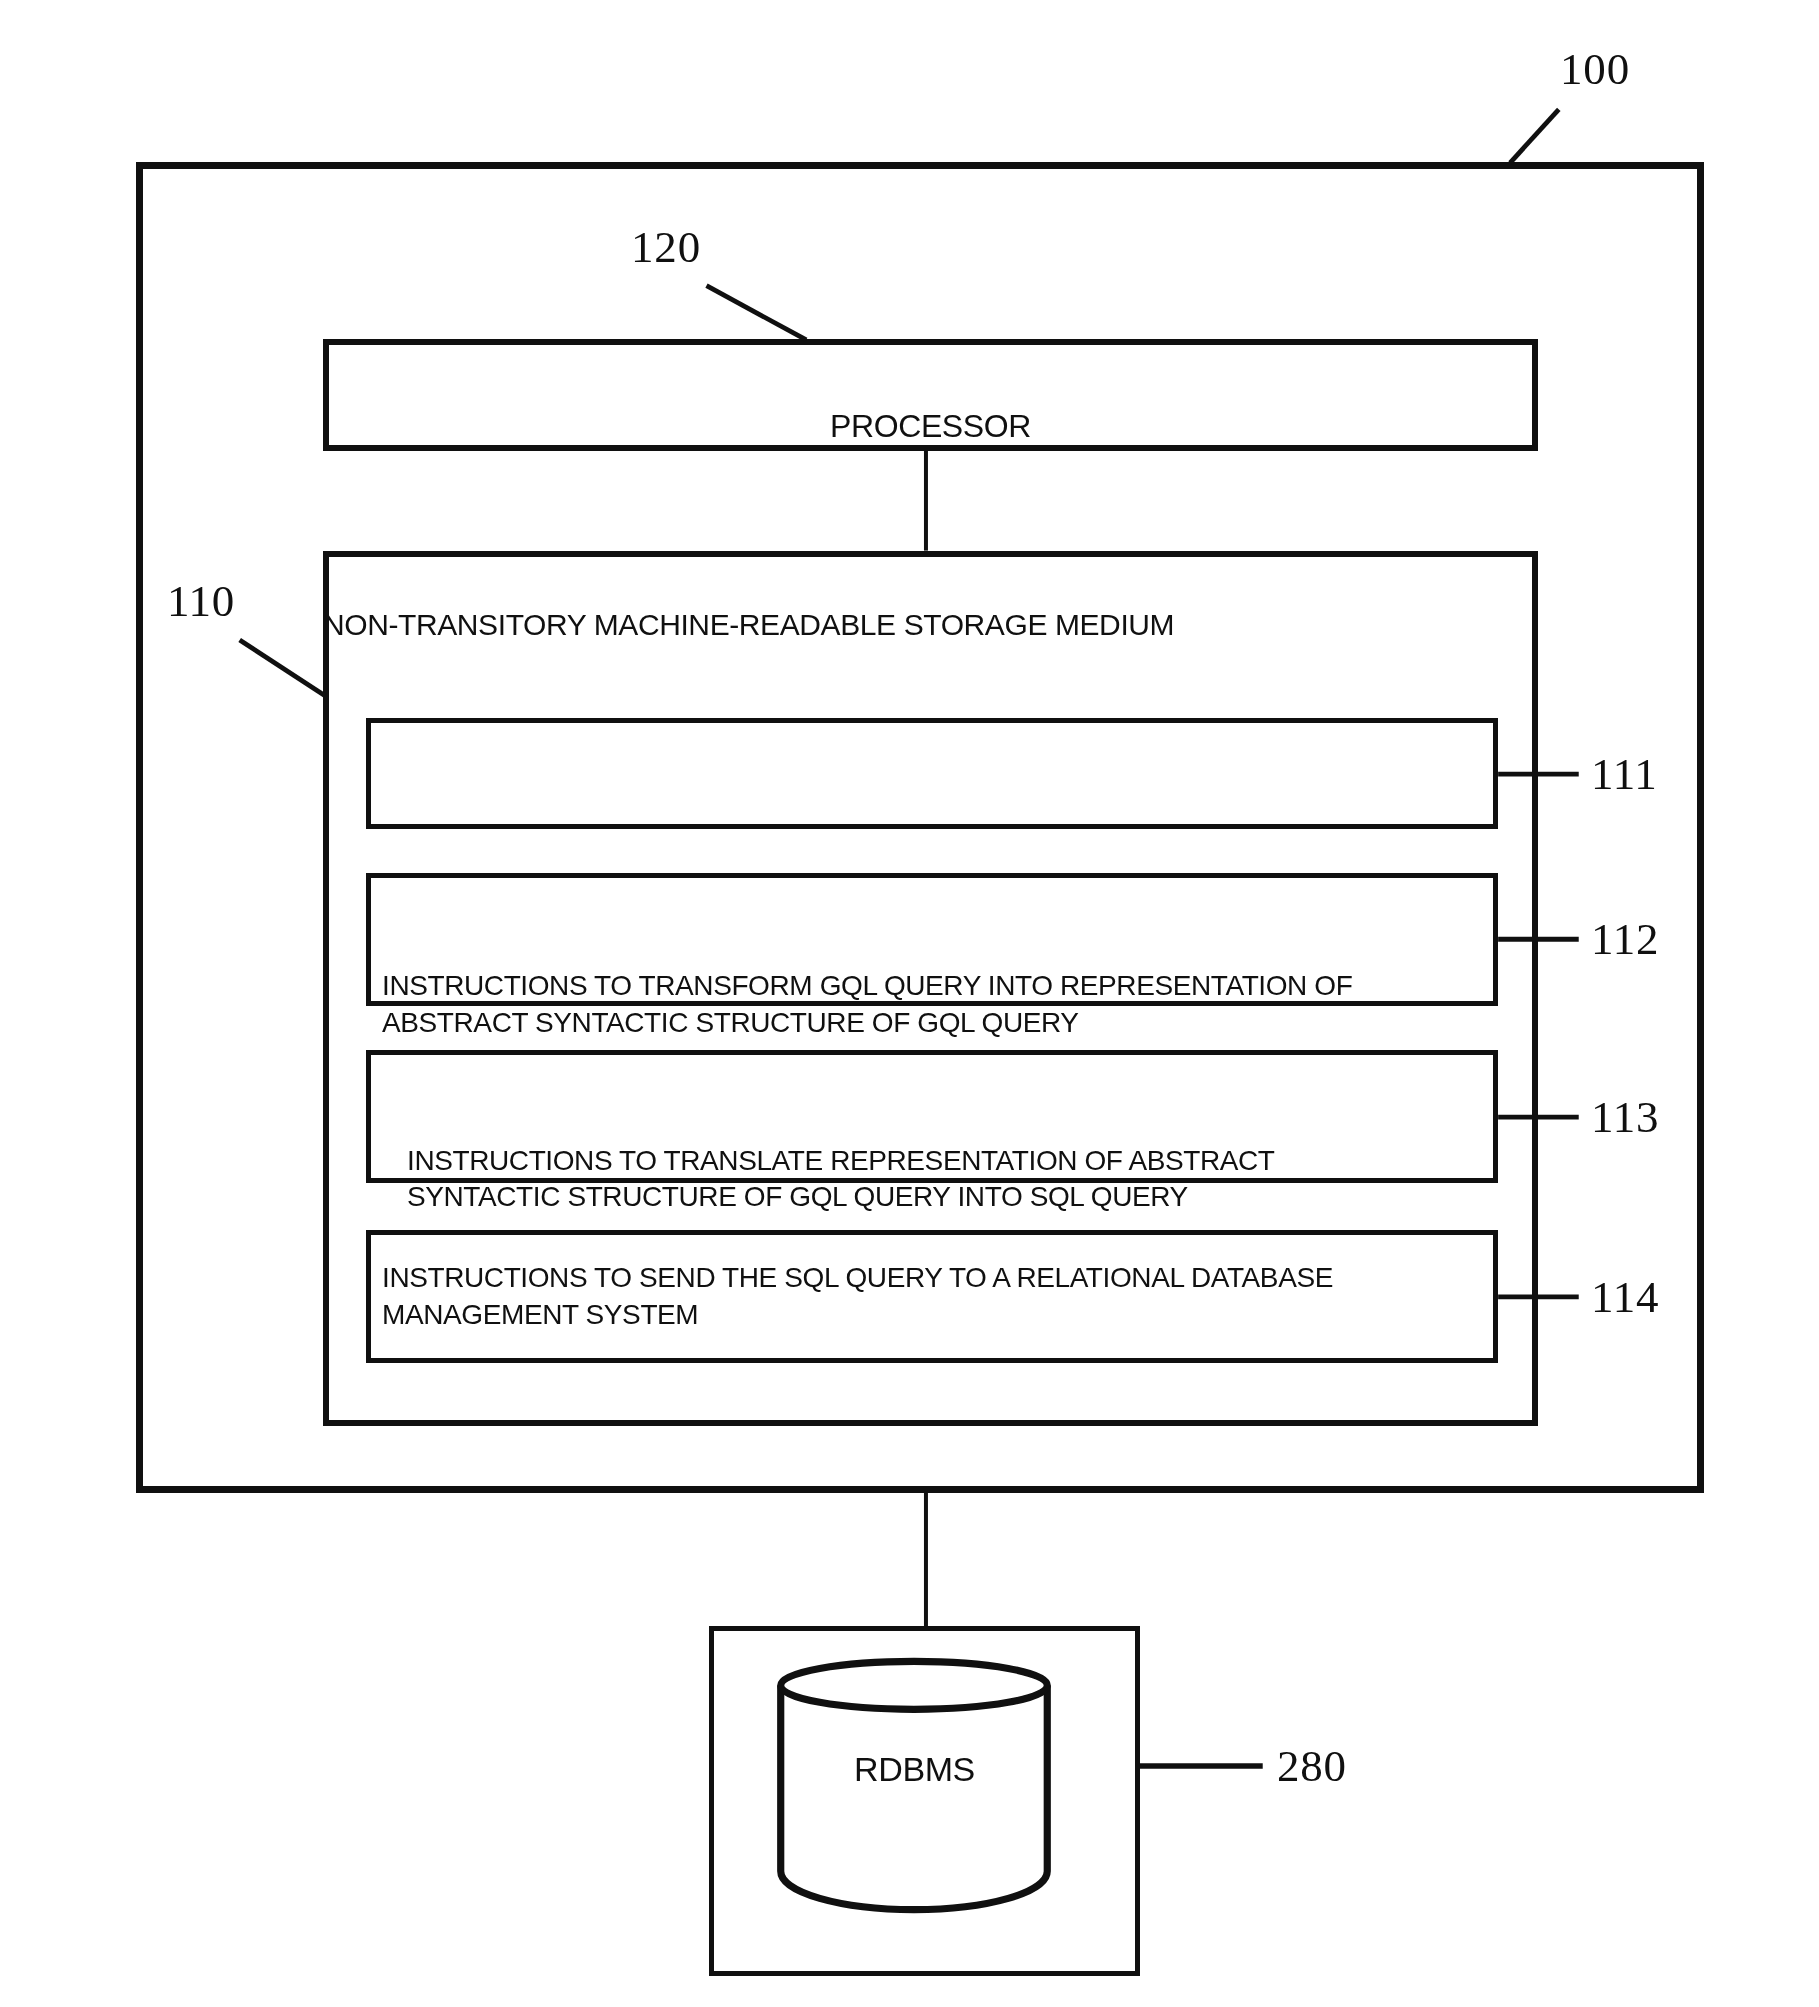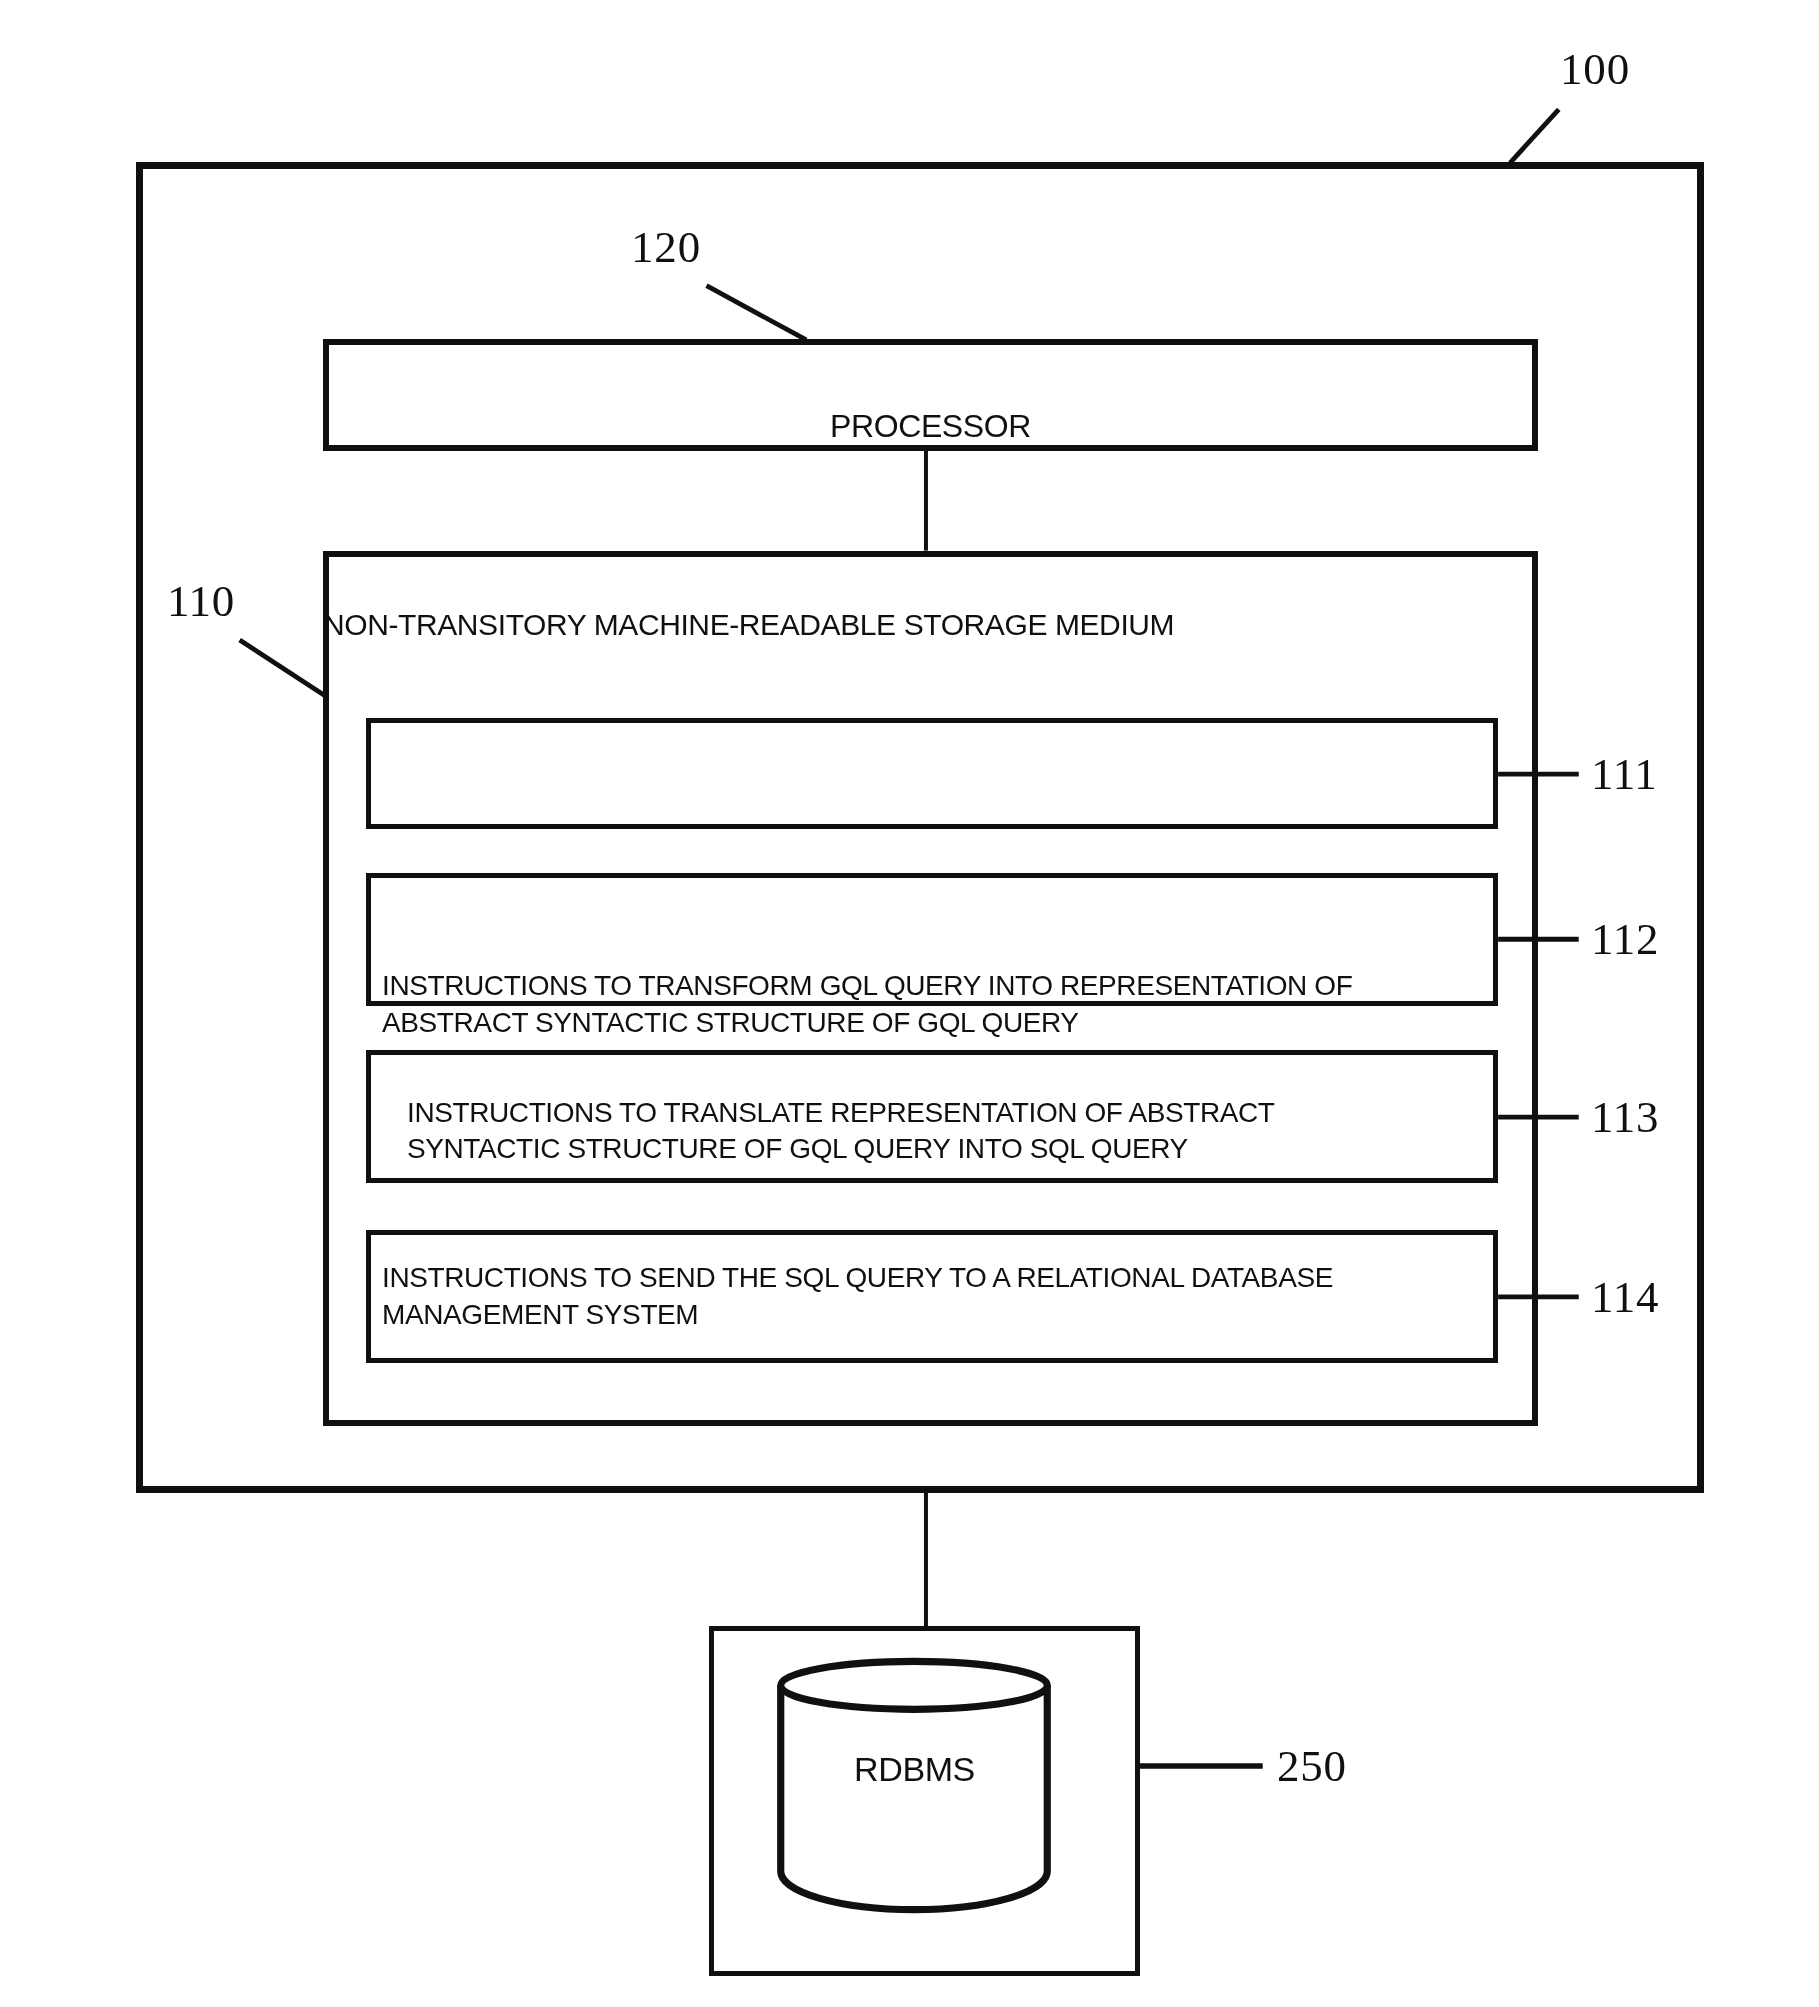--- a/index.html
+++ b/index.html
@@ -62,21 +62,21 @@
     left: 366px; width: 1132px;
     box-sizing: border-box;
     padding-left: 16px; padding-right: 6.4px;
     display: flex; flex-direction: column; justify-content: center;
     font-size: 28px;
     line-height: 1.3;
     white-space: pre-line;
   }
   .it-1 { top: 718px;  height: 111px; }
   .it-2 { top: 921px; height: 167px; }
-  .it-3 { top: 1048px; height: 166px; padding-left: 41px; }
+  .it-3 { top: 1096px; height: 166px; padding-left: 41px; }
   .it-4 { top: 1230px; height: 133px; }
   .rdbms-label {
     left: 781px; top: 1750px; width: 267px;
     text-align: center;
     font-size: 34px;
   }
 
   .ref-num {
     position: absolute;
     z-index: 3;
@@ -139,16 +139,16 @@
 
   <div class="txt rdbms-label">RDBMS</div>
 
   <div class="ref-num ref-centered ref-100">100</div>
   <div class="ref-num ref-centered ref-120">120</div>
   <div class="ref-num ref-centered ref-110">110</div>
   <div class="ref-num ref-leftmid ref-111">111</div>
   <div class="ref-num ref-leftmid ref-112">112</div>
   <div class="ref-num ref-leftmid ref-113">113</div>
   <div class="ref-num ref-leftmid ref-114">114</div>
-  <div class="ref-num ref-leftmid ref-150">250</div>
+  <div class="ref-num ref-leftmid ref-150">280</div>
 
 </div>
 
 
 </body></html>

